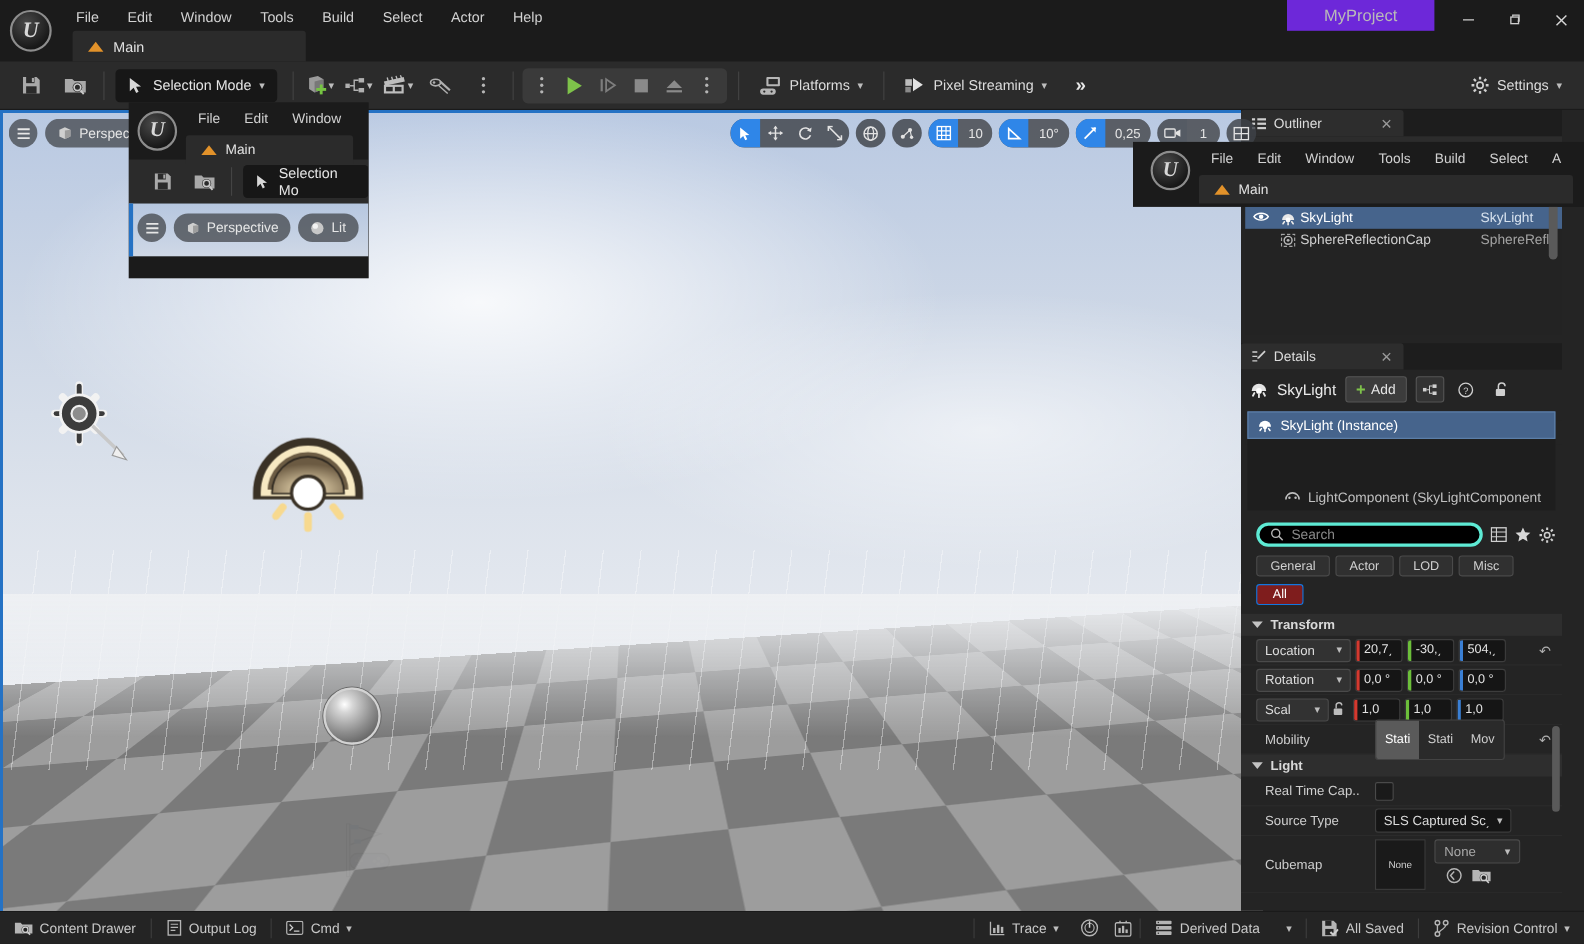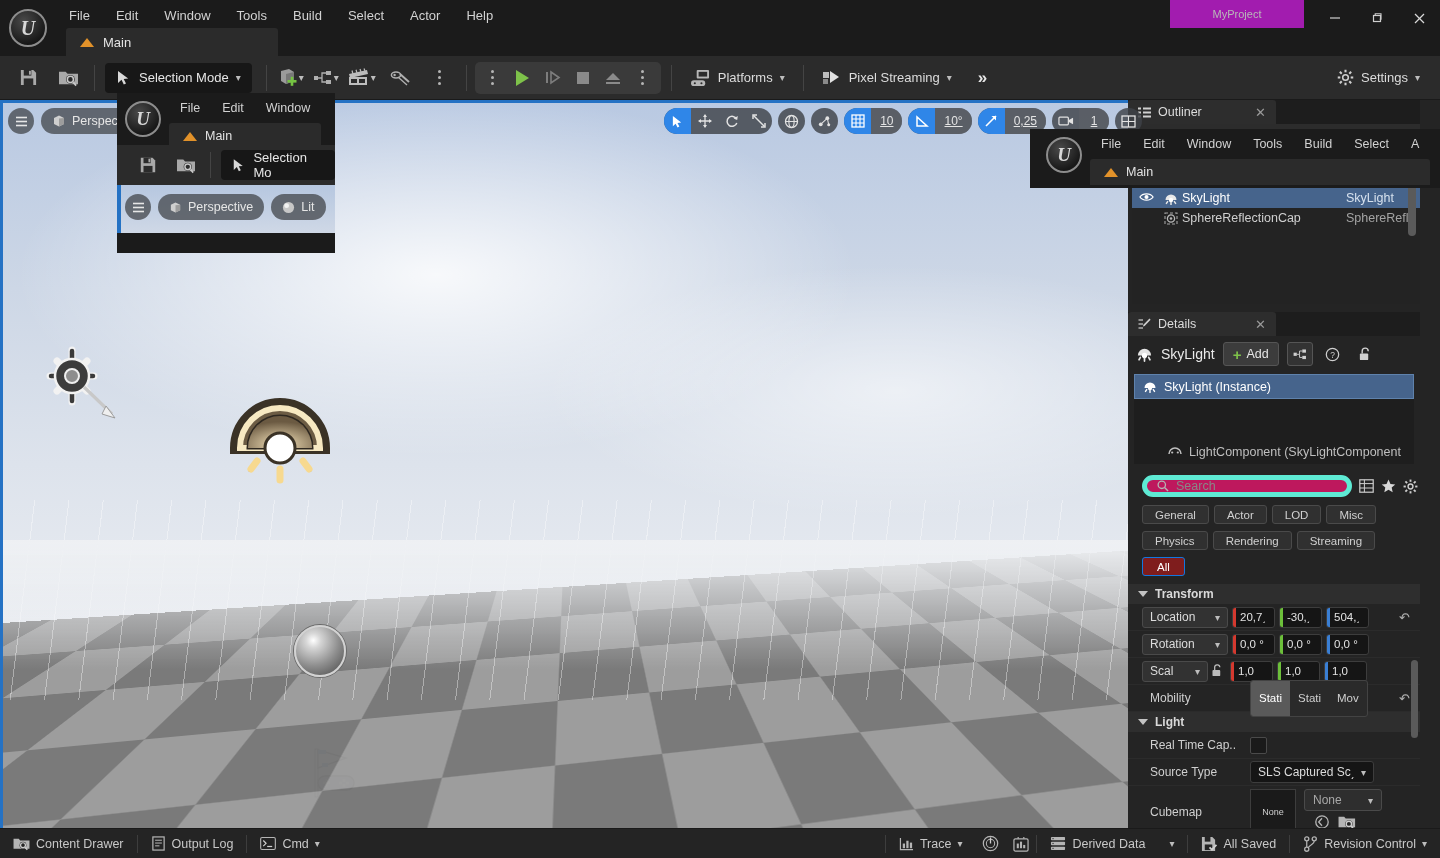--- a/index.html
+++ b/index.html
@@ -39,22 +39,22 @@
     display: flex; align-items: center; gap: 9px; padding: 0 14px;
     border-top-left-radius: 3px; border-top-right-radius: 3px;
     font-size: 13px; color: #e2e2e2;
   }
   .tri-icon {
     width: 0; height: 0; border-left: 7px solid transparent; border-right: 7px solid transparent;
     border-bottom: 9px solid #e2922a;
   }
   .proj-title {
     position: absolute; left: 1170px; top: 0; width: 134px; height: 28px;
-    background: #a21caf; display: flex; align-items: center; justify-content: center;
-    font-size: 11px; color: #b9b9b9;
+    background: #6d28d9; display: flex; align-items: center; justify-content: center;
+    font-size: 15px; color: #b9b9b9;
   }
   .wincontrols { position: absolute; right: 0; top: 0; height: 36px; display: flex; }
   .wc {
     width: 42px; height: 36px; display: flex; align-items: center; justify-content: center;
     color: #cfcfcf; font-size: 14px;
   }
 
   
   .toolbar {
     position: absolute; left: 0; top: 56px; width: 1440px; height: 44px;
@@ -148,21 +148,21 @@
     height: 26px; border-radius: 13px; background: rgba(62,66,72,0.82);
     display: flex; align-items: center; overflow: hidden;
   }
   .vp-grp .gi {
     width: 27px; height: 26px; display: flex; align-items: center; justify-content: center;
     color: #e2e2e2;
   }
   .vp-grp .gi.act { background: #2f86e8; }
   .vp-grp .gval {
     min-width: 30px; height: 26px; padding: 0 9px; display:flex; align-items:center;
-    justify-content:center; font-size: 12px; color:#e4e4e4; background: rgba(95,99,105,0.6); text-decoration: underline;
+    justify-content:center; font-size: 12px; color:#e4e4e4; background: rgba(95,99,105,0.6);
   }
 
   
   .actor-skylight {
     position: absolute; left: 226px; top: 286px; width: 108px; height: 100px; z-index: 4;
   }
   .actor-dirlight { position:absolute; left: 40px; top:240px; width: 90px; height: 86px; z-index:4;}
   .actor-sphere {
     position:absolute; left:294px; top:525px; width:52px; height:52px; border-radius:50%; z-index:4;
     background: radial-gradient(circle at 36% 28%, #ffffff 0%, #d6d6d6 16%, #8e8e8e 55%, #5d5d5d 85%, #7d7d7d 100%);
@@ -221,21 +221,21 @@
             display:flex;align-items:center;justify-content:center;color:#d0d0d0;}
   .icon-btn { width:24px;height:24px;display:flex;align-items:center;justify-content:center;color:#cfcfcf;}
   .comp-list { margin: 4px 6px 0 6px; background:#1e1e1e; }
   .comp-row { height: 25px; display:flex; align-items:center; gap:7px; padding-left:8px;
               font-size:12.5px; color:#d4d4d4; white-space:nowrap; overflow:hidden;}
   .comp-row.sel { background:#46648c; color:#fff; border:1px solid #5f82ac;}
   .comp-row.child { padding-left: 34px; color:#bfbfbf;margin-top:40px;}
 
   .search-row { display:flex; align-items:center; gap:7px; padding: 10px 8px 0 14px;}
   .search-box {
-    flex:1; height:22px; background:#be185d; border:5px solid #5eead4; border-radius:11px;
+    flex:1; height:22px; background:#000000; border:3px solid #5eead4; border-radius:11px;
     display:flex; align-items:center; gap:7px; padding:0 10px;
   }
   .search-box input {
     flex:1; background:transparent; border:none; outline:none; color:#cfcfcf; font-size:12.5px;
     font-family:"Liberation Sans", sans-serif;
   }
   .search-box input::placeholder { color:#888; }
   .filter-wrap { padding: 7px 8px 0 14px; display:flex; flex-wrap:wrap; gap:5px; }
   .chip {
     height:19px; padding:0 12px; border:1px solid #4a4a4a; border-radius:3px; background:#303030;
@@ -938,25 +938,20 @@
         </div>
       </div>
 
       <div class="filter-wrap">
         <div class="chip">General</div>
         <div class="chip">Actor</div>
         <div class="chip">LOD</div>
         <div class="chip">Misc</div>
       </div>
       <div class="filter-wrap">
-        <div class="chip">Physics</div>
-        <div class="chip">Rendering</div>
-        <div class="chip">Streaming</div>
-      </div>
-      <div class="filter-wrap">
         <div class="chip on">All</div>
       </div>
 
       <div class="sect-hdr">
         <span class="caret"></span>
         <span>Transform</span>
       </div>
       <div class="prow">
         <div class="dd-name">
           <span>Location</span>

